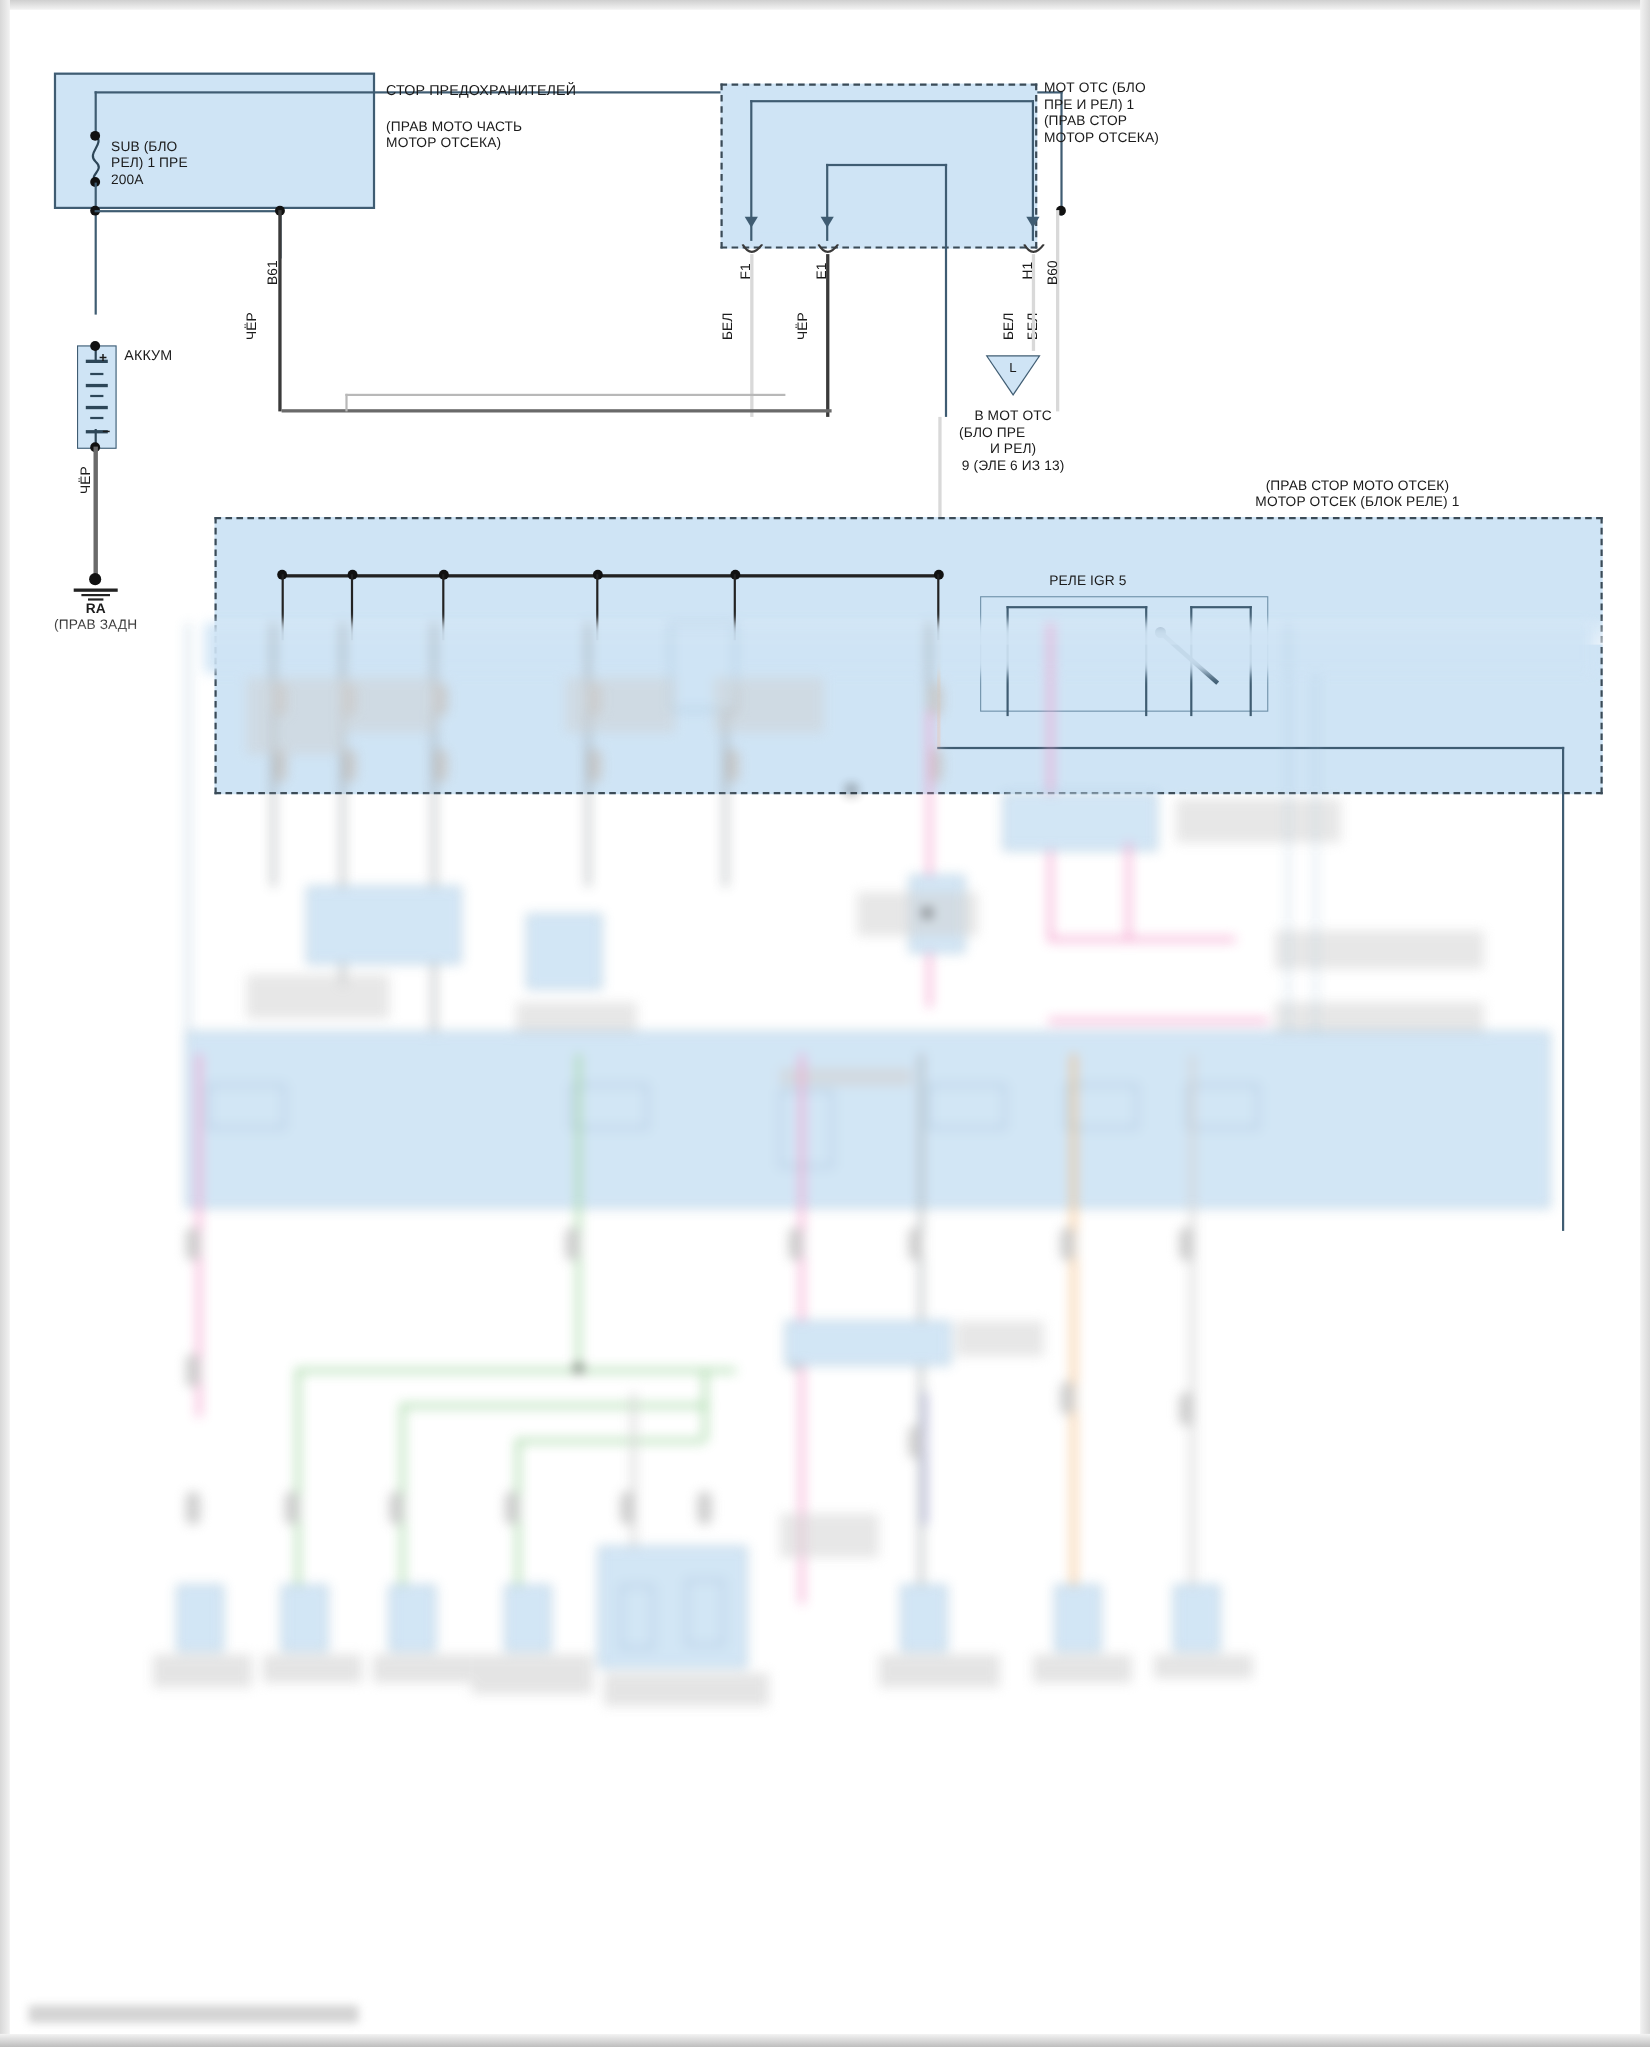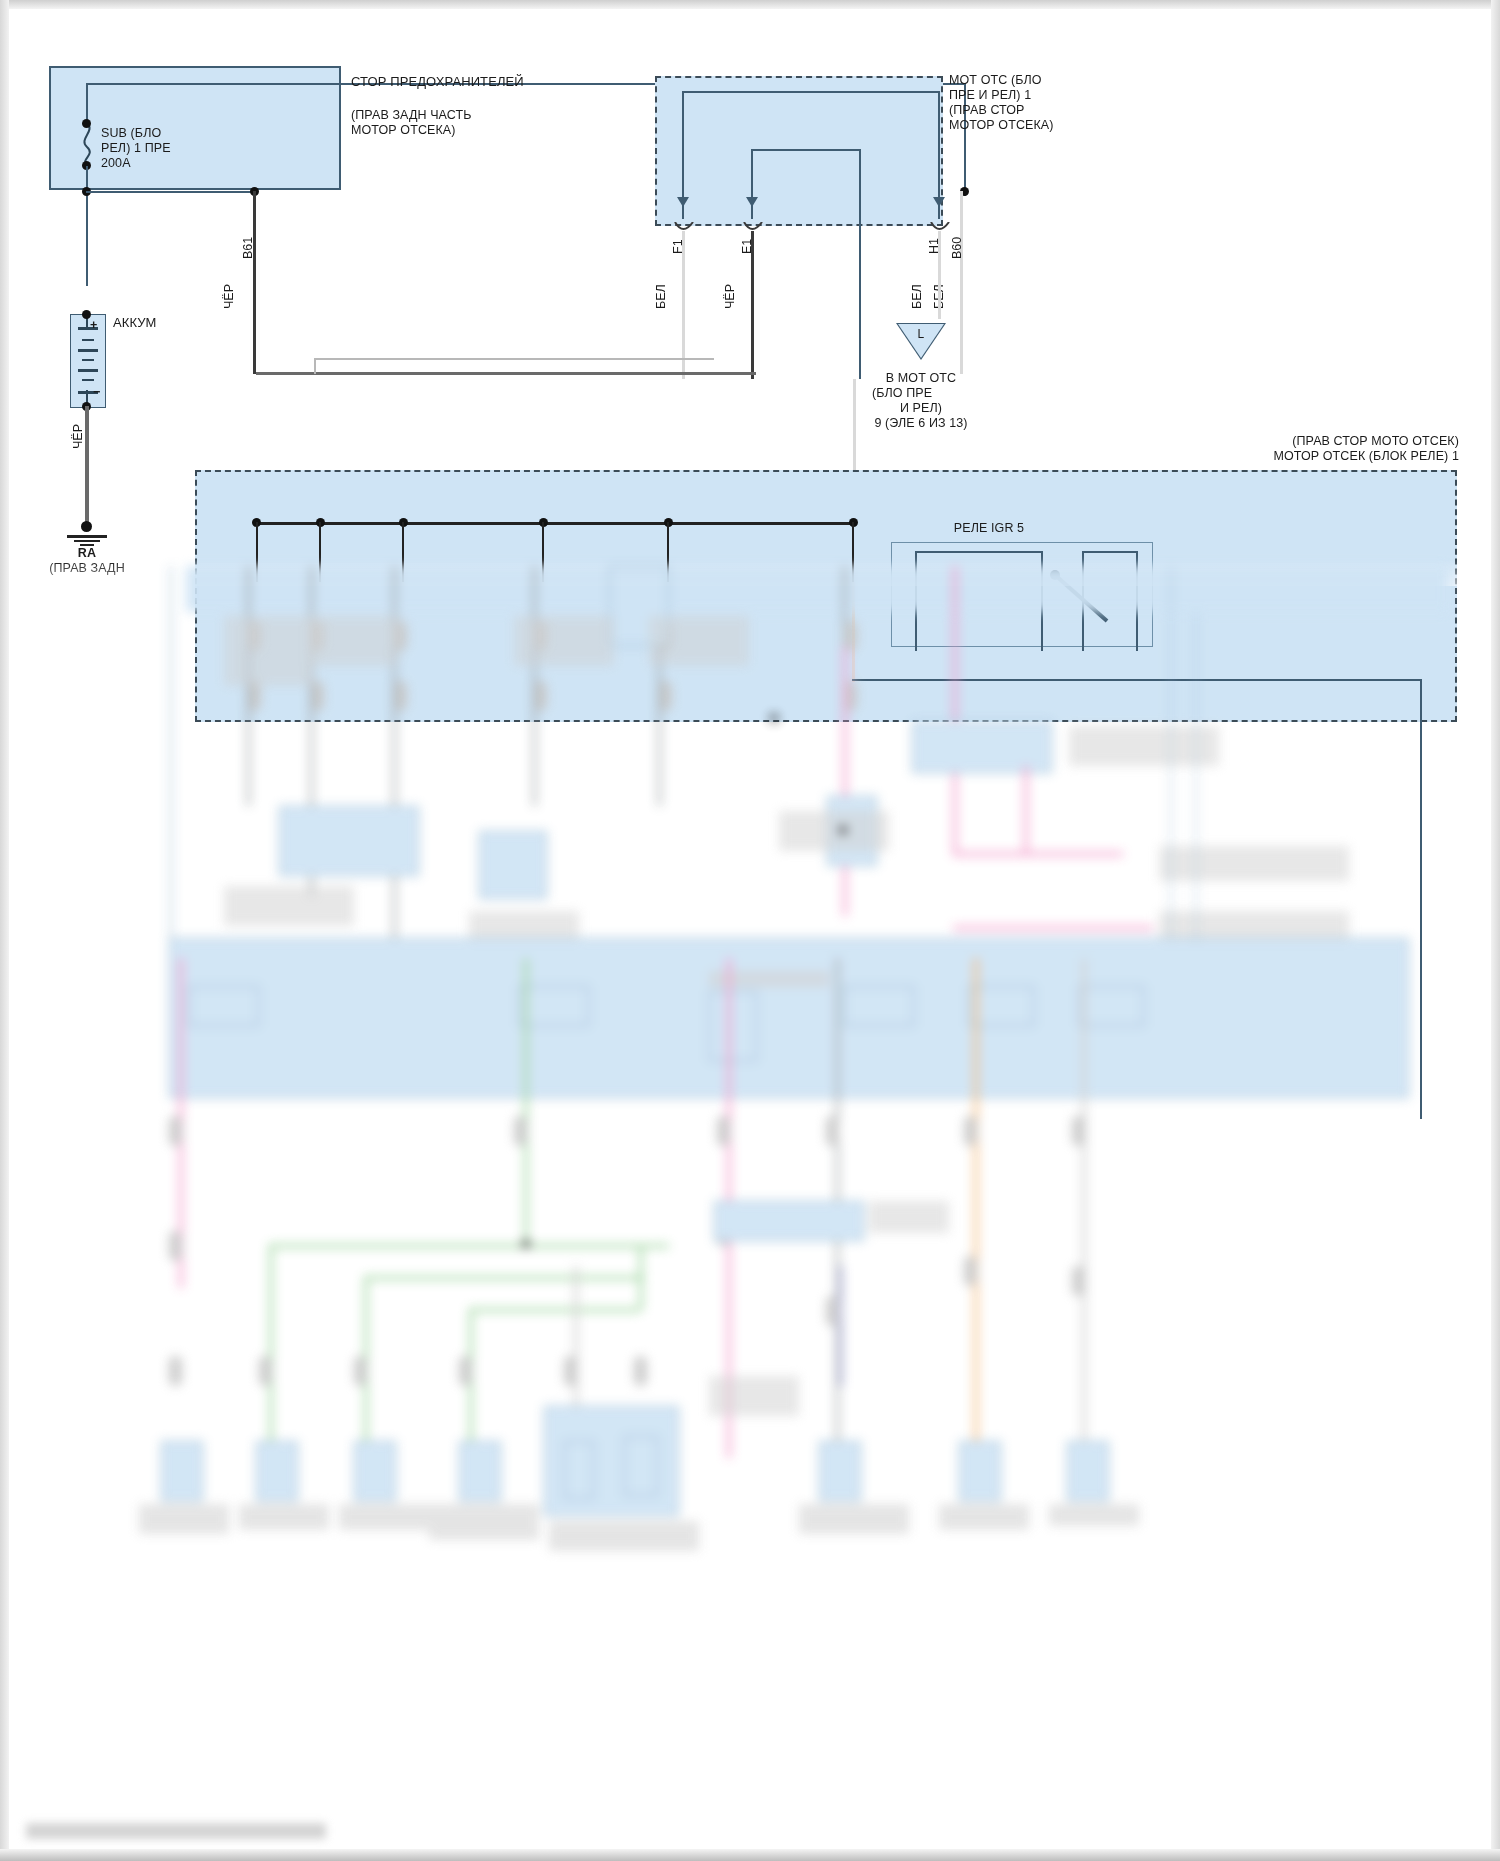--- a/index.html
+++ b/index.html
@@ -28,21 +28,21 @@
   .w-blk{background:#3a3a3a;}
   .w-wht{background:#d9d9d9;}
   .w-nav{background:#3f5c72;}
   .dot{position:absolute;width:9px;height:9px;border-radius:50%;background:#111;}
 
   .lab{position:absolute;font-size:12.5px;color:#1b1b1b;line-height:15px;white-space:pre;letter-spacing:.1px;}
   .lab-b{font-size:13px;}
   .vlab{position:absolute;font-size:12.5px;color:#1b1b1b;white-space:nowrap;
         transform-origin:left top;transform:rotate(-90deg);}
   .ctr{text-align:center;}
-  .rt{text-align:right;}
+  .rt{text-align:center;}
 
   
   .batt{position:absolute;width:34px;height:92px;background:#cfe4f5;border:1.6px solid #3f5c72;}
   .bl{position:absolute;height:2px;background:#2d4658;left:50%;transform:translateX(-50%);}
   .arrw{position:absolute;width:0;height:0;border-left:6px solid transparent;border-right:6px solid transparent;border-top:10px solid #3f5c72;}
 
   
   .tri{position:absolute;width:0;height:0;border-left:23px solid transparent;border-right:23px solid transparent;border-top:34px solid #cfe4f5;}
   .tri-o{position:absolute;width:0;height:0;border-left:25px solid transparent;border-right:25px solid transparent;border-top:37px solid #3f5c72;}
 
@@ -89,21 +89,21 @@
     </svg>
     <div class="dot" style="left:73px;top:110px;"></div>
     <div class="dot" style="left:73px;top:152px;"></div>
 
     <div class="w w-nav" style="left:77px;top:157px;width:2px;height:120px;"></div>
     <div class="dot" style="left:73px;top:178px;"></div>
     <div class="w w-nav" style="left:77px;top:182px;width:170px;height:2px;"></div>
     <div class="w w-nav" style="left:245px;top:182px;width:2px;height:44px;"></div>
 
     <div class="lab lab-b" style="left:342px;top:65px;">СТОР ПРЕДОХРАНИТЕЛЕЙ</div>
-    <div class="lab" style="left:342px;top:99px;">(ПРАВ ЗАДН ЧАСТЬ</div>
+    <div class="lab" style="left:342px;top:99px;">(ПРАВ МОТО ЧАСТЬ</div>
     <div class="lab" style="left:342px;top:114px;">МОТОР ОТСЕКА)</div>
 
     <div class="lab" style="left:92px;top:117px;">SUB (БЛО</div>
     <div class="lab" style="left:92px;top:132px;">РЕЛ) 1 ПРЕ</div>
     <div class="lab" style="left:92px;top:147px;">200A</div>
 
     <div class="dot" style="left:241px;top:178px;"></div>
     <div class="dot" style="left:951px;top:178px;"></div>
 
     <div class="w w-blk" style="left:244px;top:182px;width:3px;height:183px;"></div>

